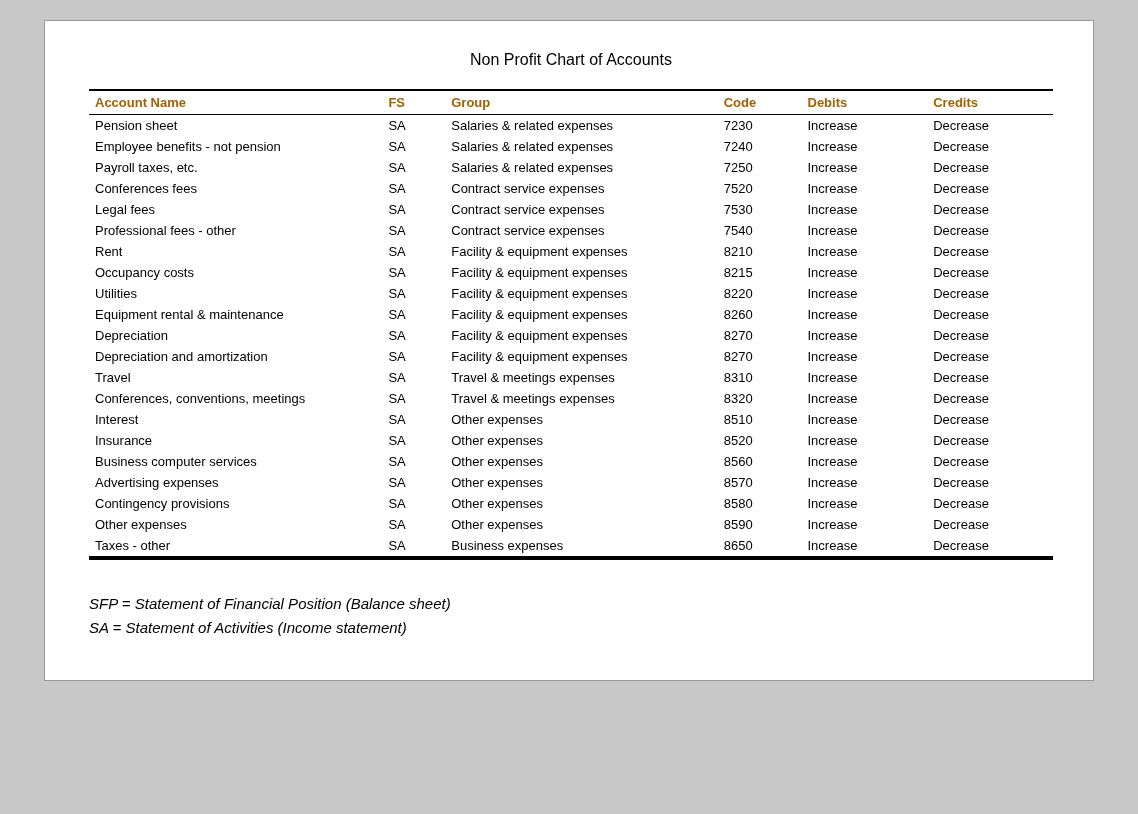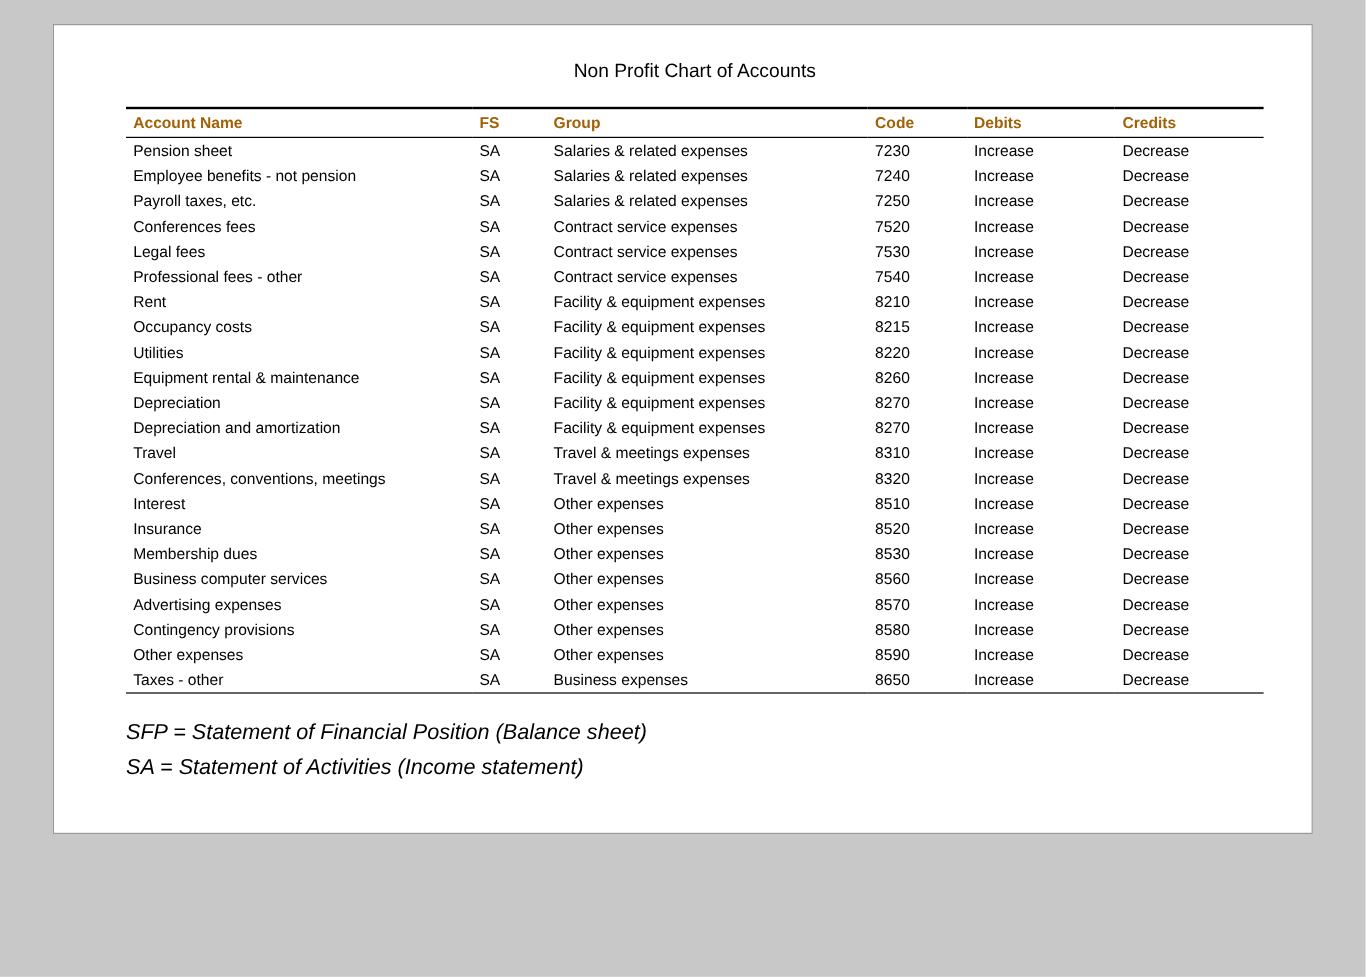--- a/index.html
+++ b/index.html
@@ -14,21 +14,21 @@
       align-items: flex-start;
       min-height: 814px;
       padding: 20px;
       font-family: Arial, sans-serif;
       font-size: 13px;
     }
     .page-container {
       background: #ffffff;
       border: 1px solid #999;
       width: 1050px;
-      padding: 30px 40px 40px 60px;
+      padding: 30px 40px 40px 44px;
     }
     .page-title {
       text-align: center;
       font-size: 16px;
       font-weight: normal;
       margin-bottom: 20px;
       color: #000;
     }
     table {
       width: 100%;
@@ -41,32 +41,32 @@
       border-top: 2px solid #000;
       border-bottom: 1px solid #000;
       color: #a16207;
     }
     tbody tr td {
       padding: 3px 6px;
       color: #000;
       border-bottom: none;
     }
     tbody tr:last-child td {
-      border-bottom: 1px solid #000000;
+      border-bottom: 4px solid #000000;
     }
     .col-account { width: 28%; }
     .col-fs { width: 6%; margin-left: 44px; }
     .col-group { width: 26%; }
     .col-code { width: 8%; }
     .col-debits { width: 12%; }
     .col-credits { width: 12%; }
     .footer-notes {
-      margin-top: 18px;
+      margin-top: 32px;
       font-style: italic;
-      font-size: 18px;
+      font-size: 15px;
       color: #000;
       line-height: 1.6;
     }
   </style>
 </head>
 <body>
 
 <div class="page-container">
   <h1 class="page-title">Non Profit Chart of Accounts</h1>
   <table>
@@ -203,28 +203,20 @@
     </tr>
         <tr>
       <td class="col-account">Insurance</td>
       <td class="col-fs">SA</td>
       <td class="col-group">Other expenses</td>
       <td class="col-code">8520</td>
       <td class="col-debits">Increase</td>
       <td class="col-credits">Decrease</td>
     </tr>
         <tr>
-      <td class="col-account">Membership dues</td>
-      <td class="col-fs">SA</td>
-      <td class="col-group">Other expenses</td>
-      <td class="col-code">8530</td>
-      <td class="col-debits">Increase</td>
-      <td class="col-credits">Decrease</td>
-    </tr>
-        <tr>
       <td class="col-account">Business computer services</td>
       <td class="col-fs">SA</td>
       <td class="col-group">Other expenses</td>
       <td class="col-code">8560</td>
       <td class="col-debits">Increase</td>
       <td class="col-credits">Decrease</td>
     </tr>
         <tr>
       <td class="col-account">Advertising expenses</td>
       <td class="col-fs">SA</td>

